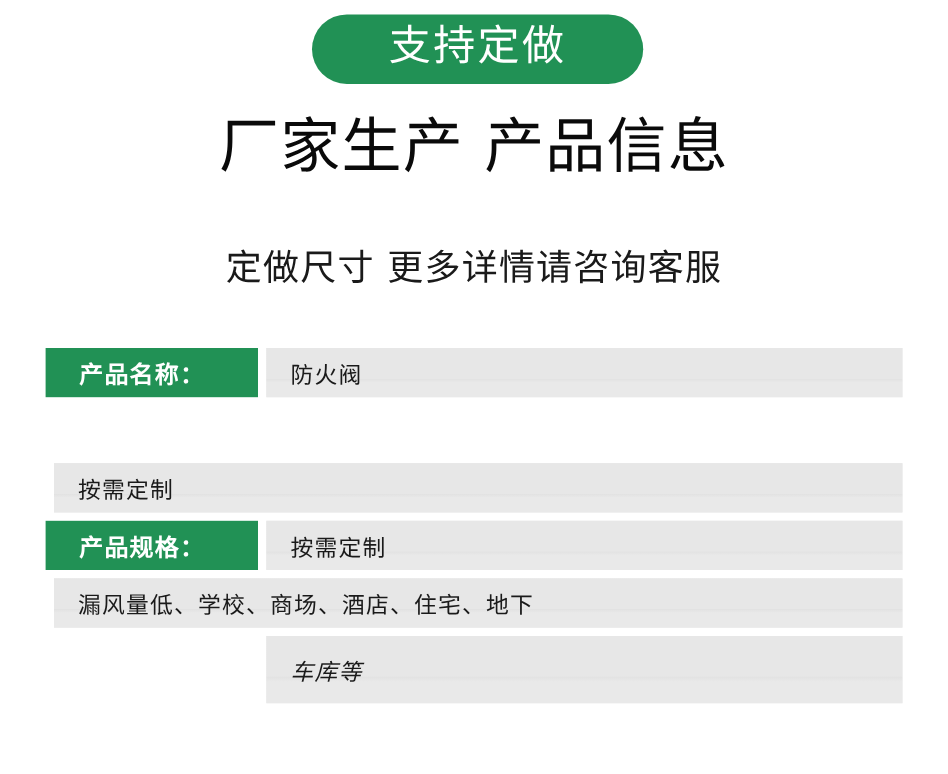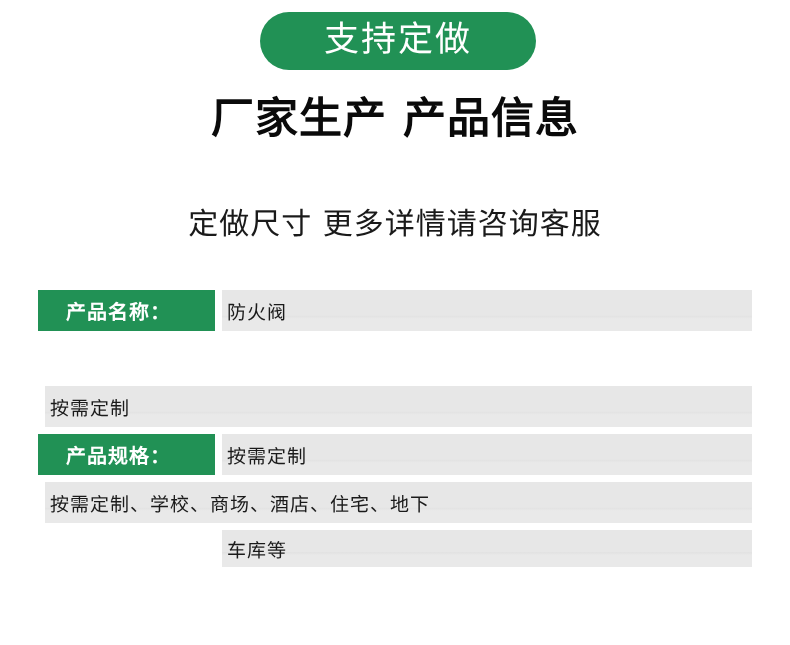--- a/index.html
+++ b/index.html
@@ -48,22 +48,22 @@
     padding-bottom: 3px;
   }
 
   
   .headline {
     position: absolute;
     left: 0;
     top: 96px;
     width: 790px;
     text-align: center;
-    font-size: 43px;
-    font-weight: 700;
+    font-size: 50px;
+    font-weight: 400;
     line-height: 1.05;
     letter-spacing: 1px;
     color: #0a0a0a;
     white-space: nowrap;
   }
 
   .subhead {
     position: absolute;
     left: 0;
     top: 206px;
@@ -108,29 +108,30 @@
     box-sizing: border-box;
     flex: 1 1 auto;
     margin-left: 7px;
     background: #e6e6e6;
     color: #1a1a1a;
     font-size: 19px;
     font-weight: 400;
     letter-spacing: 1px;
     display: flex;
     align-items: center;
-    padding-left: 5px;
+    padding-left: 20px;
     background-image: linear-gradient(to bottom, #e7e7e7 0%, #e7e7e7 62%, #e2e2e2 63%, #e9e9e9 70%, #e9e9e9 100%);
     text-align: right;
   }
   .spec-row.continuation .spec-label {
     background: transparent;
   }
   .spec-row.continuation {
-    height: 37px;
+    height: 56px;
+    font-style: italic;
   }
   .spec-row.continuation .spec-value {
     background-image: linear-gradient(to bottom, #e7e7e7 0%, #e7e7e7 60%, #e2e2e2 61%, #e9e9e9 68%, #e9e9e9 100%);
   }
 </style>
 </head>
 <body>
 
 <div class="page">
 
@@ -156,21 +157,21 @@
       <div class="spec-value">按需定制</div>
     </div>
 
     <div class="spec-row">
       <div class="spec-label">产品规格：</div>
       <div class="spec-value">按需定制</div>
     </div>
 
 
     <div class="spec-row">
-      <div class="spec-value">按需定制、学校、商场、酒店、住宅、地下</div>
+      <div class="spec-value">漏风量低、学校、商场、酒店、住宅、地下</div>
     </div>
 
     <div class="spec-row continuation">
       <div class="spec-label"></div>
       <div class="spec-value">车库等</div>
     </div>
 
   </div>
 </div>
 

